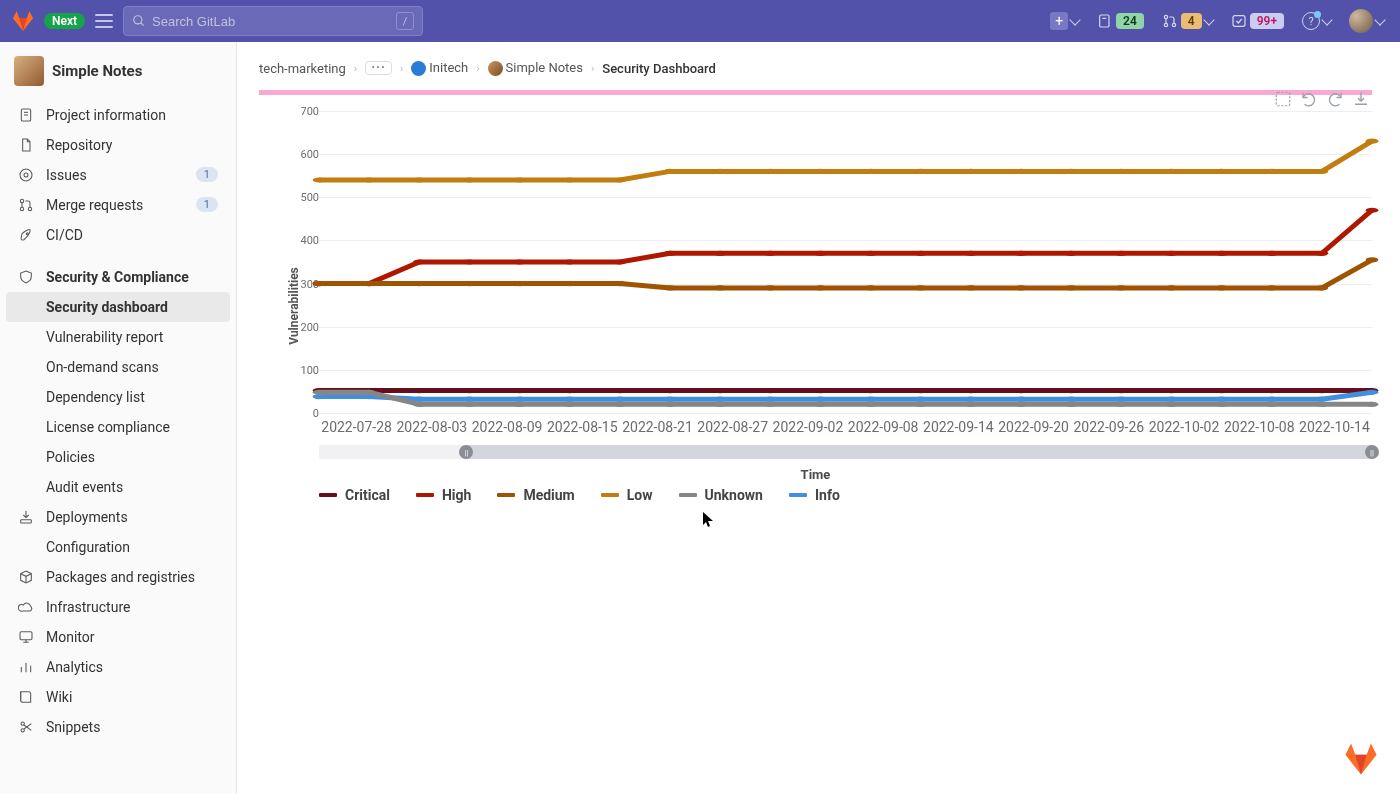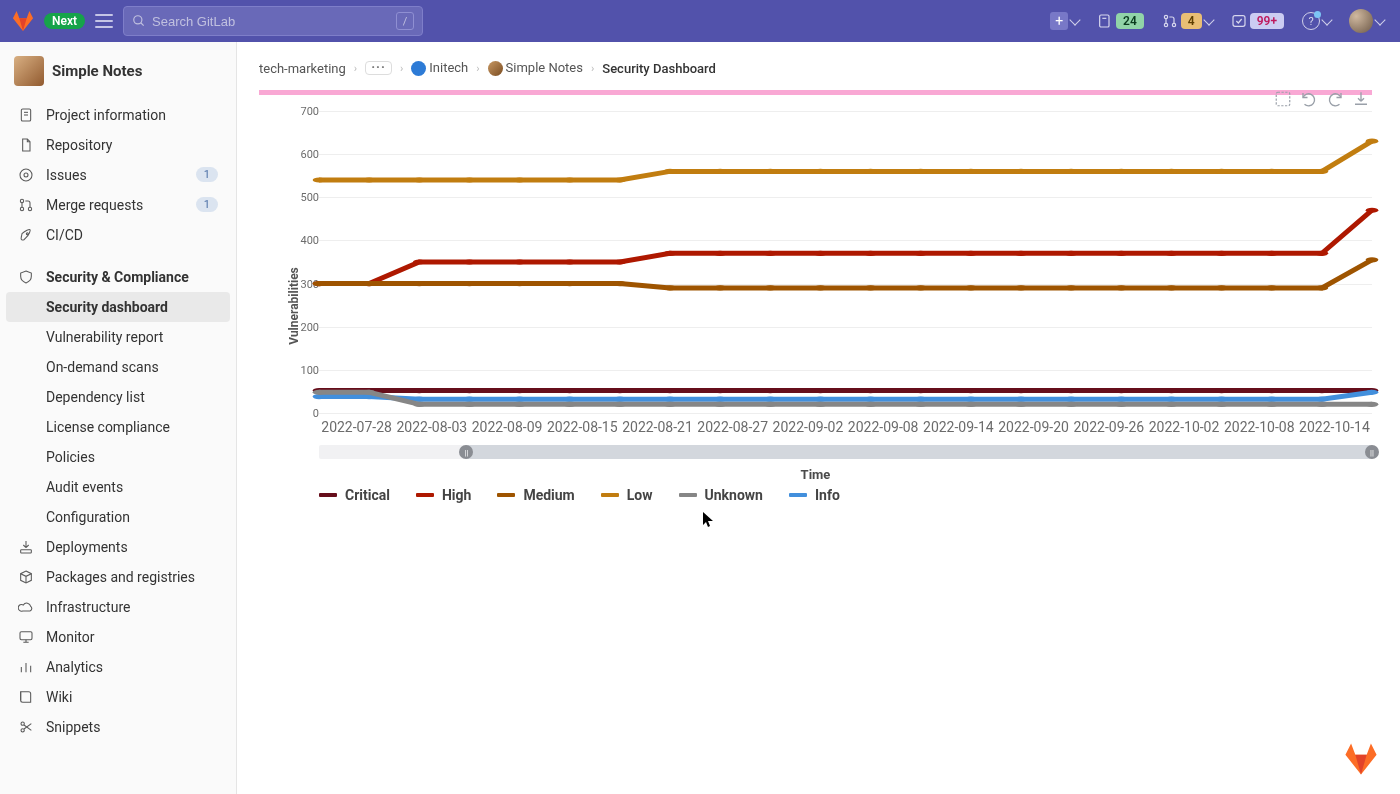--- a/index.html
+++ b/index.html
@@ -214,29 +214,29 @@
         </li>
         <li class="nav-item nav-sub">
           <span>License compliance</span>
         </li>
         <li class="nav-item nav-sub">
           <span>Policies</span>
         </li>
         <li class="nav-item nav-sub">
           <span>Audit events</span>
         </li>
-        <li class="nav-item nav-sub">
-          <span>Configuration</span>
-        </li>
         <li class="nav-item">
           <svg class="nav-icon" viewBox="0 0 24 24">
             <path d="M12 3v10m0 0l-4-4m4 4l4-4"></path>
             <rect x="4" y="16" width="16" height="5" rx="1"></rect>
           </svg>
           <span>Deployments</span>
+        </li>
+        <li class="nav-item nav-sub">
+          <span>Configuration</span>
         </li>
         <li class="nav-item">
           <svg class="nav-icon" viewBox="0 0 24 24">
             <path d="M12 3l8 4v10l-8 4-8-4V7z"></path>
             <path d="M4 7l8 4 8-4M12 11v10"></path>
           </svg>
           <span>Packages and registries</span>
         </li>
         <li class="nav-item">
           <svg class="nav-icon" viewBox="0 0 24 24">

